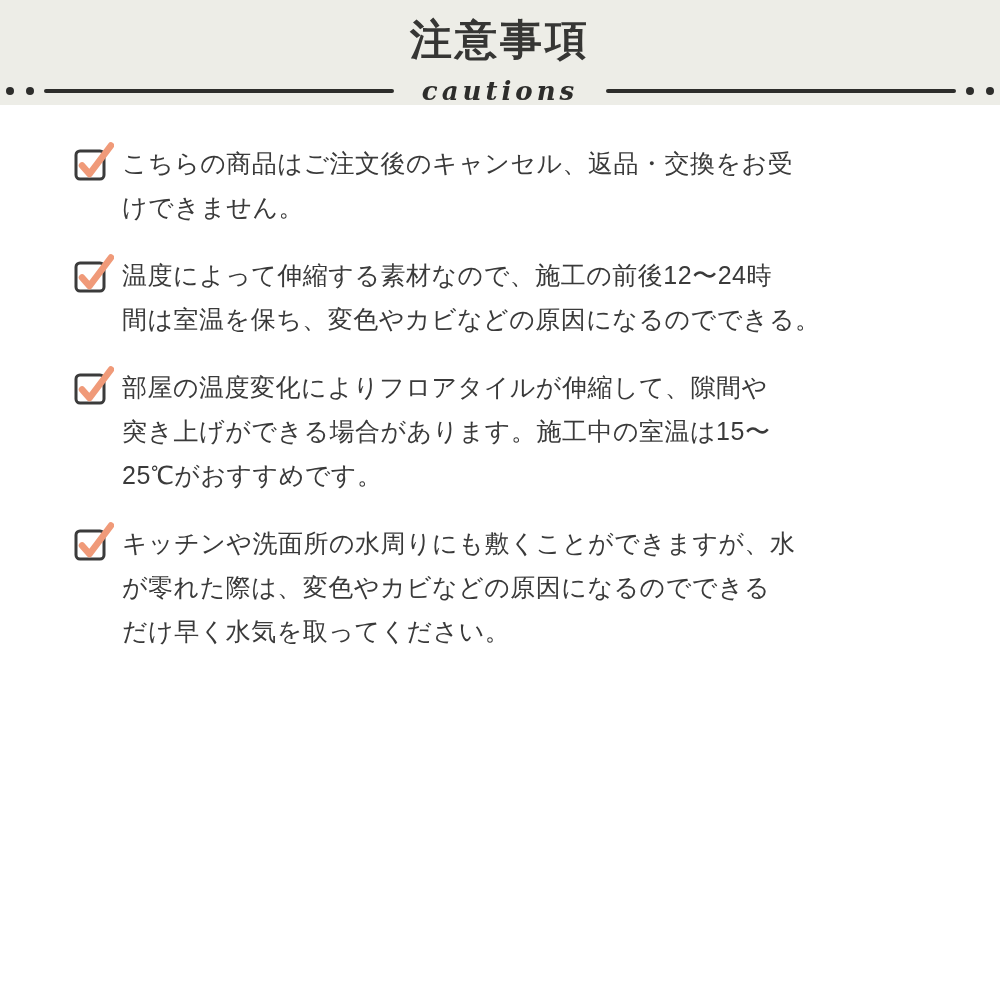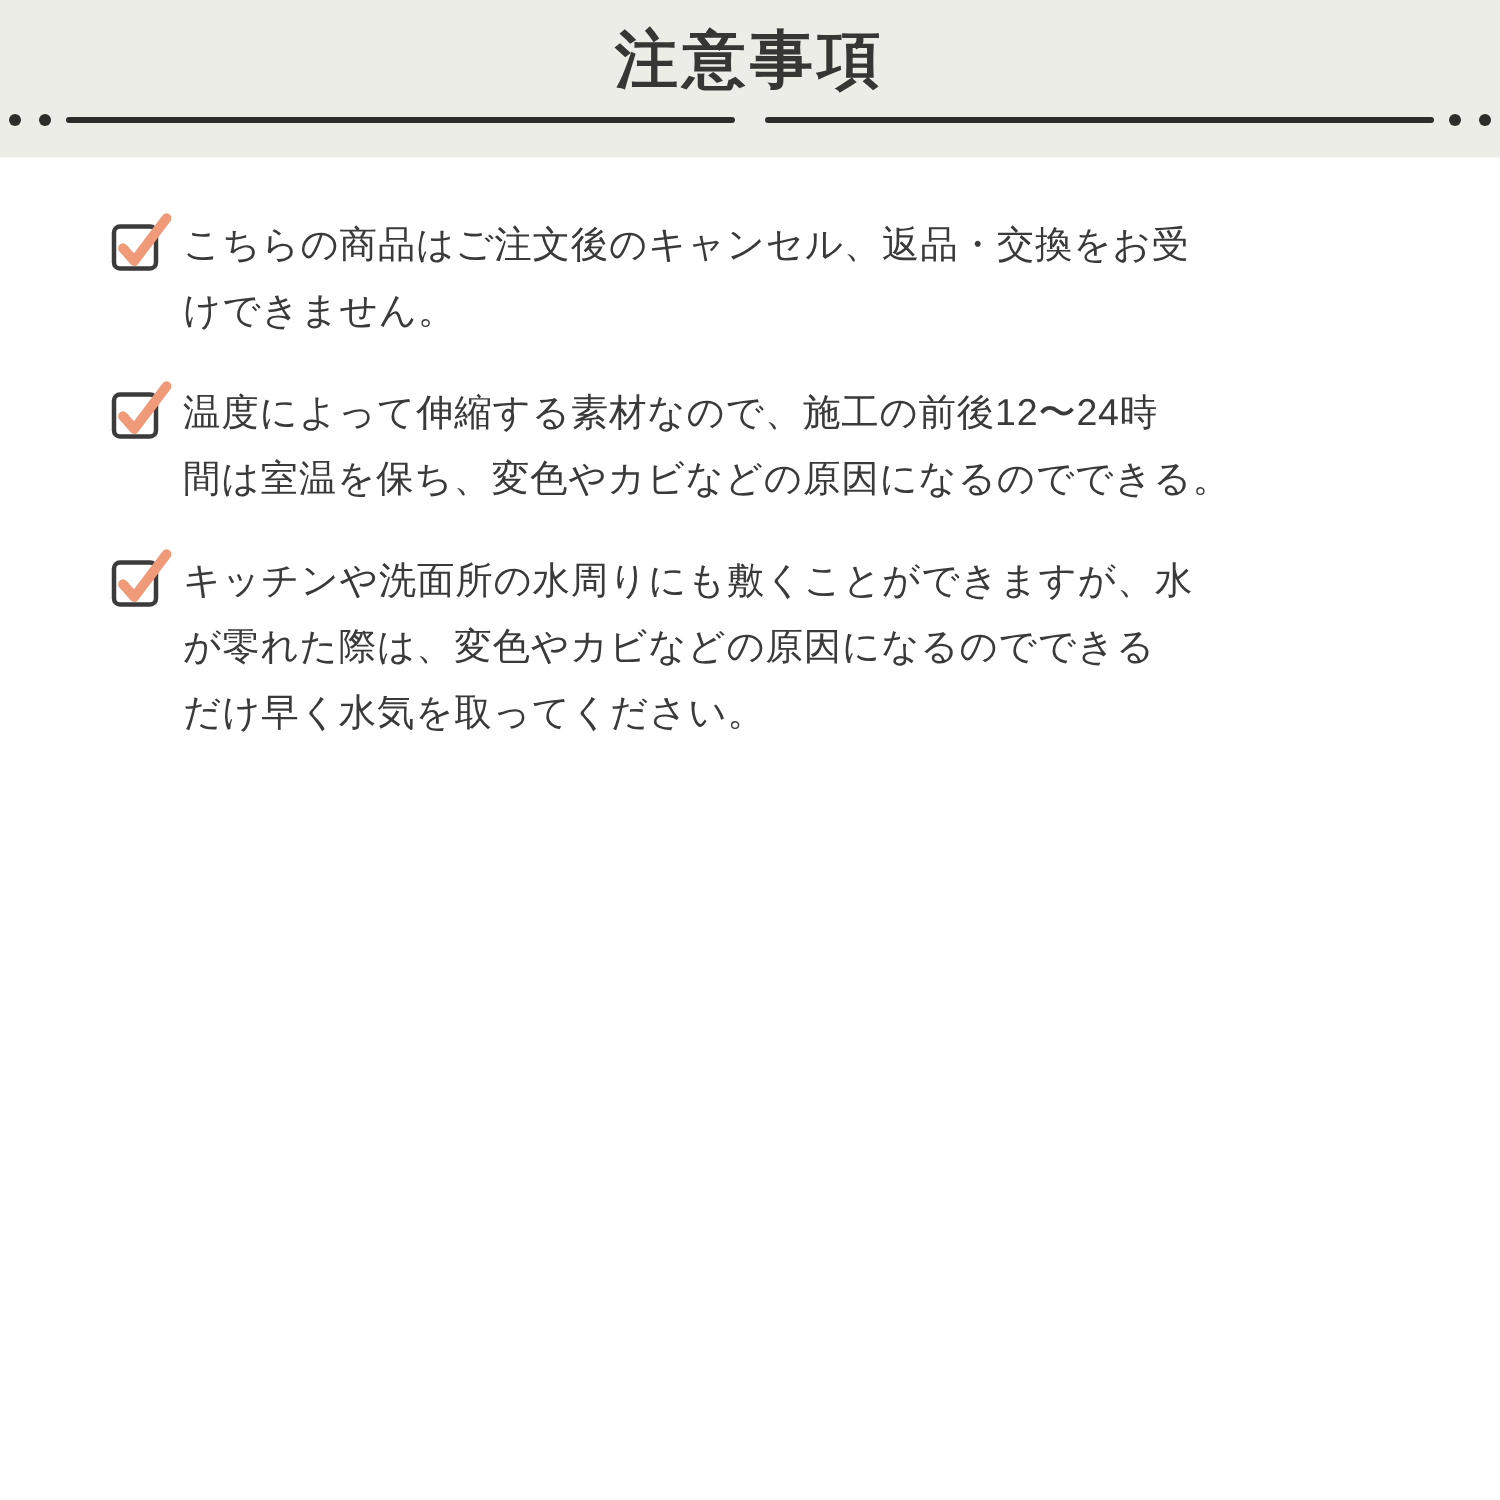--- a/index.html
+++ b/index.html
@@ -96,20 +96,21 @@
 <div class="page">
 
   <header class="header">
     <h1 class="page-title">注意事項</h1>
     <div class="divider">
       <div class="dots">
         <span class="dot"></span>
         <span class="dot"></span>
       </div>
       <span class="rule"></span>
+      <span class="subtitle">cautions</span>
       <span class="rule"></span>
       <div class="dots">
         <span class="dot"></span>
         <span class="dot"></span>
       </div>
     </div>
   </header>
 
   <main class="list">
     <div class="row">
@@ -123,20 +124,29 @@
 
     <div class="row">
       <svg class="checkbox-svg" viewBox="0 0 40 42" aria-hidden="true">
         <rect class="box" x="2" y="10" width="28" height="28" rx="4"></rect>
         <path class="check" d="M8 24.5 L15.5 33 L37 4.5"></path>
       </svg>
       <div class="row-text">温度によって伸縮する素材なので、施工の前後12〜24時
 間は室温を保ち、変色やカビなどの原因になるのでできる。</div>
     </div>
 
+    <div class="row">
+      <svg class="checkbox-svg" viewBox="0 0 40 42" aria-hidden="true">
+        <rect class="box" x="2" y="10" width="28" height="28" rx="4"></rect>
+        <path class="check" d="M8 24.5 L15.5 33 L37 4.5"></path>
+      </svg>
+      <div class="row-text">部屋の温度変化によりフロアタイルが伸縮して、隙間や
+突き上げができる場合があります。施工中の室温は15〜
+25℃がおすすめです。</div>
+    </div>
 
 
 
     <div class="row">
       <svg class="checkbox-svg" viewBox="0 0 40 42" aria-hidden="true">
         <rect class="box" x="2" y="10" width="28" height="28" rx="4"></rect>
         <path class="check" d="M8 24.5 L15.5 33 L37 4.5"></path>
       </svg>
       <div class="row-text">キッチンや洗面所の水周りにも敷くことができますが、水
 が零れた際は、変色やカビなどの原因になるのでできる

